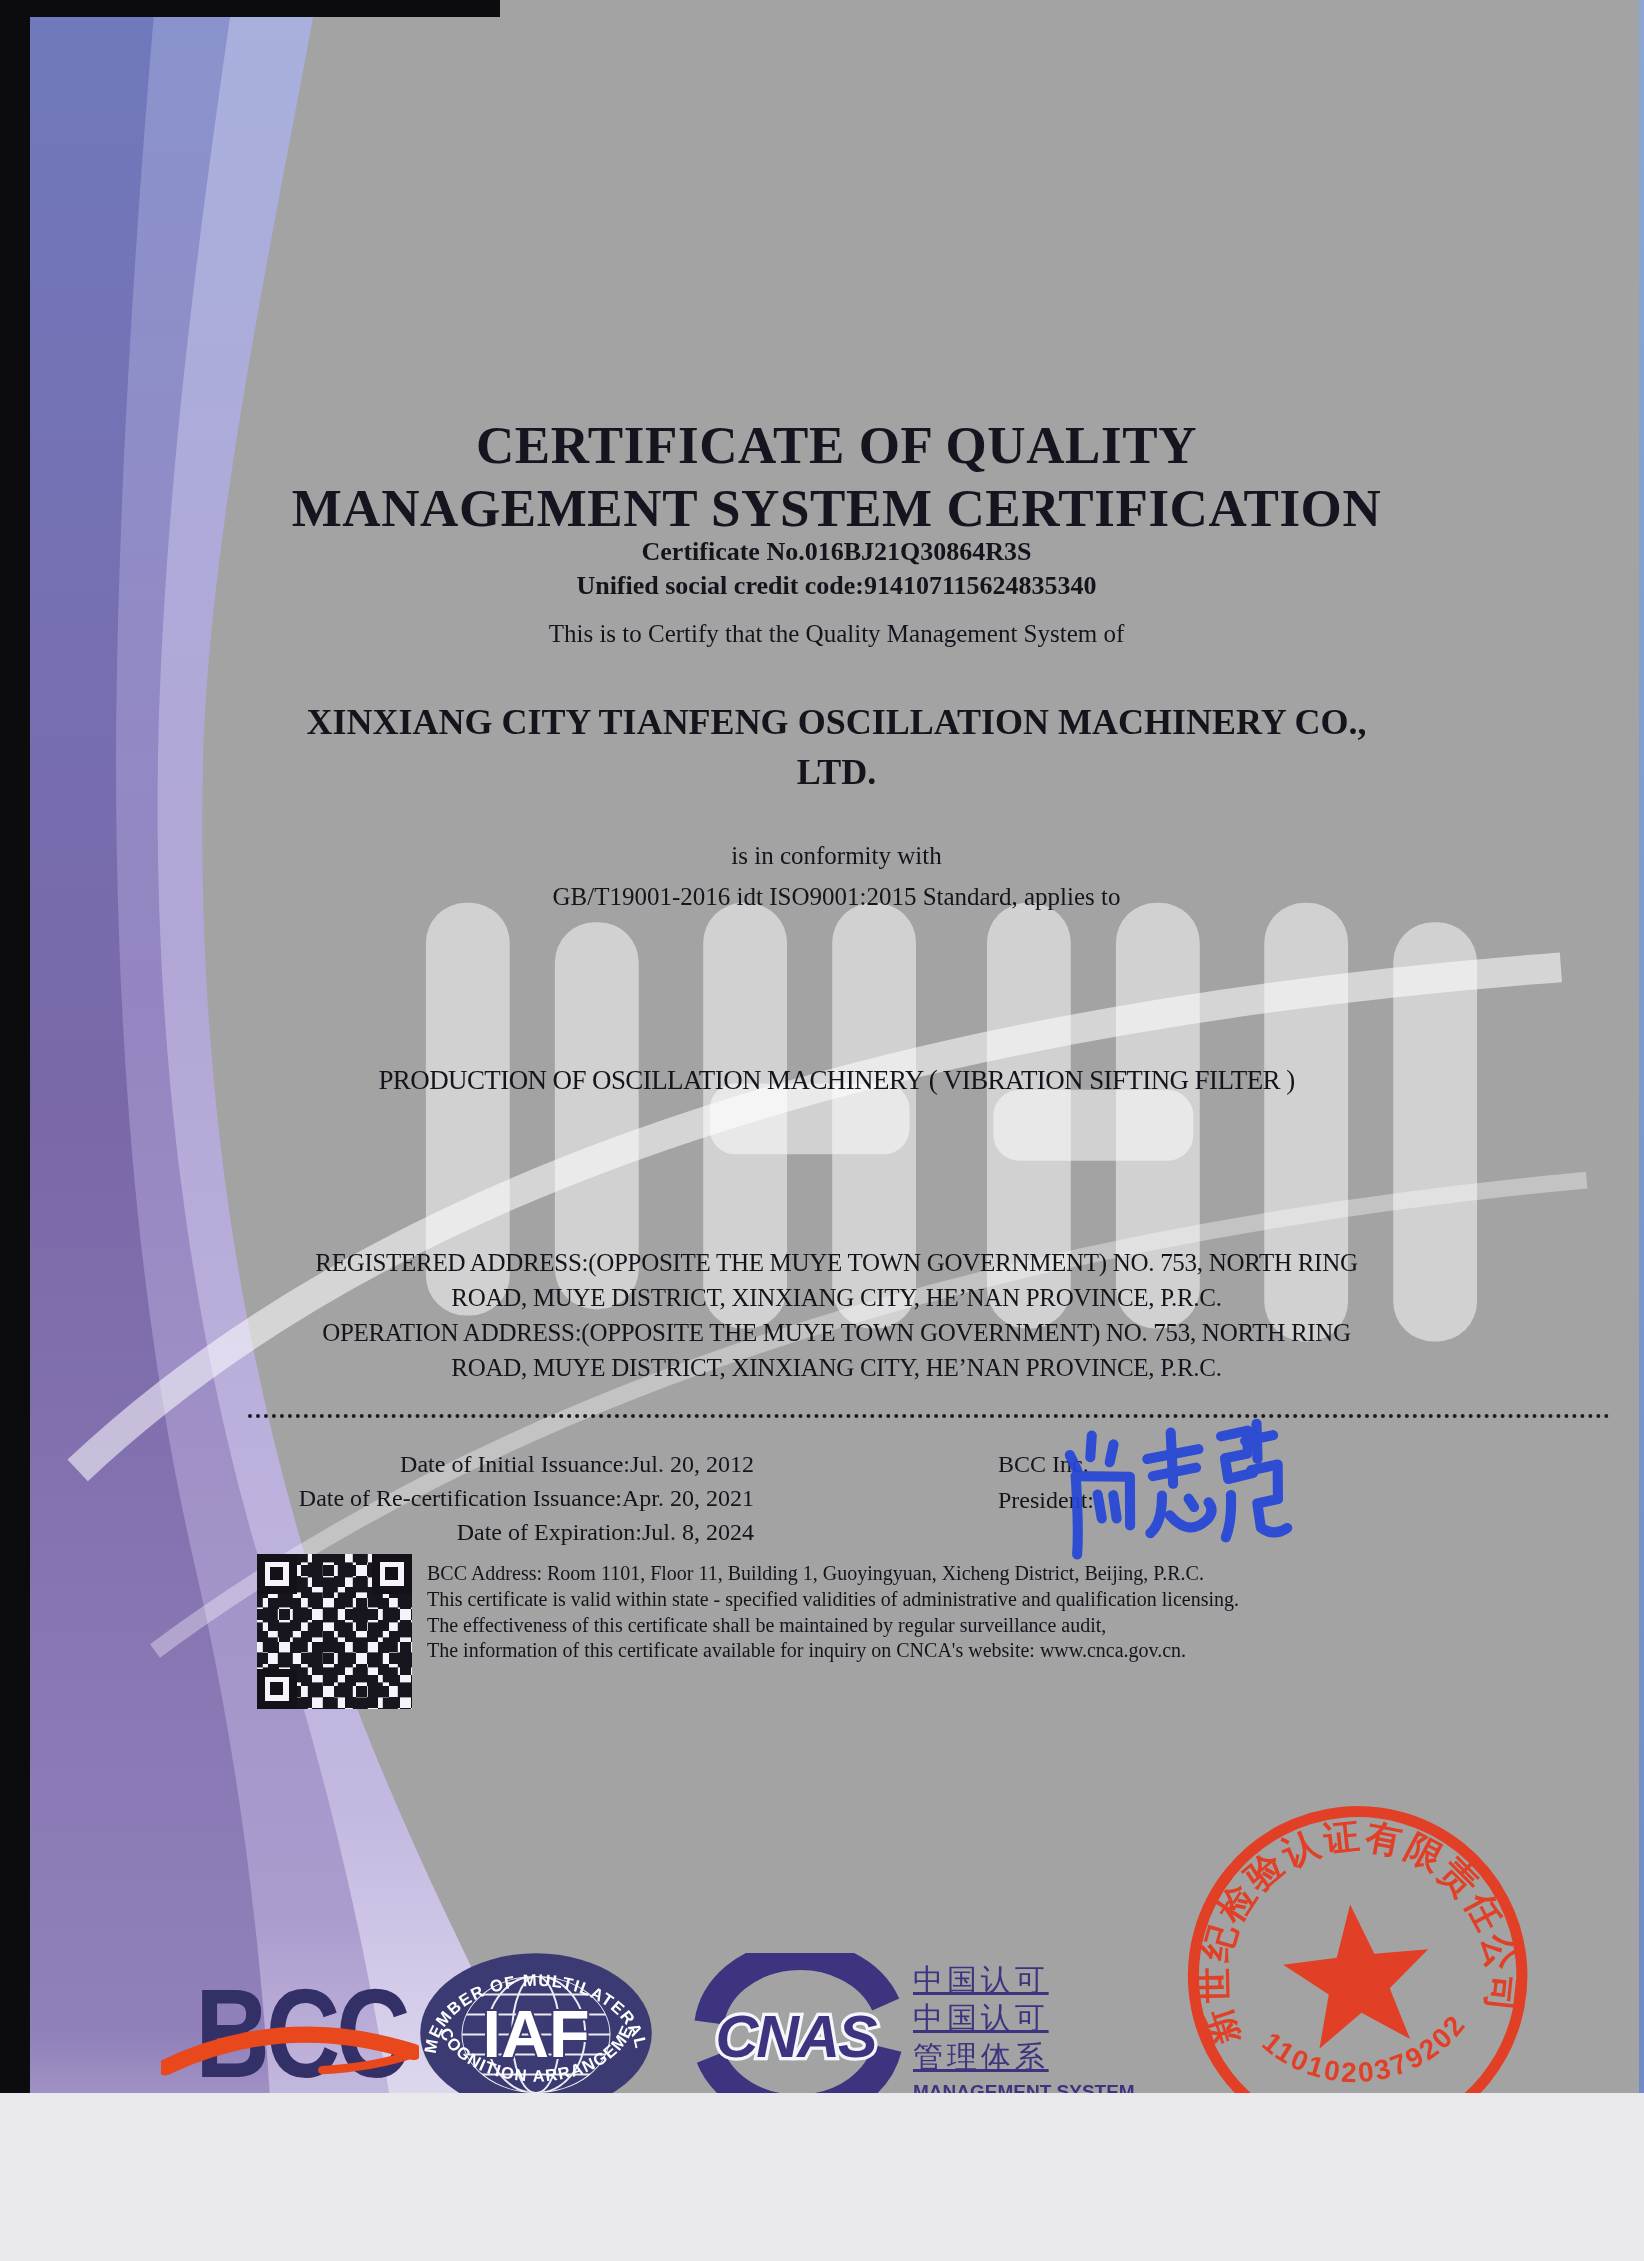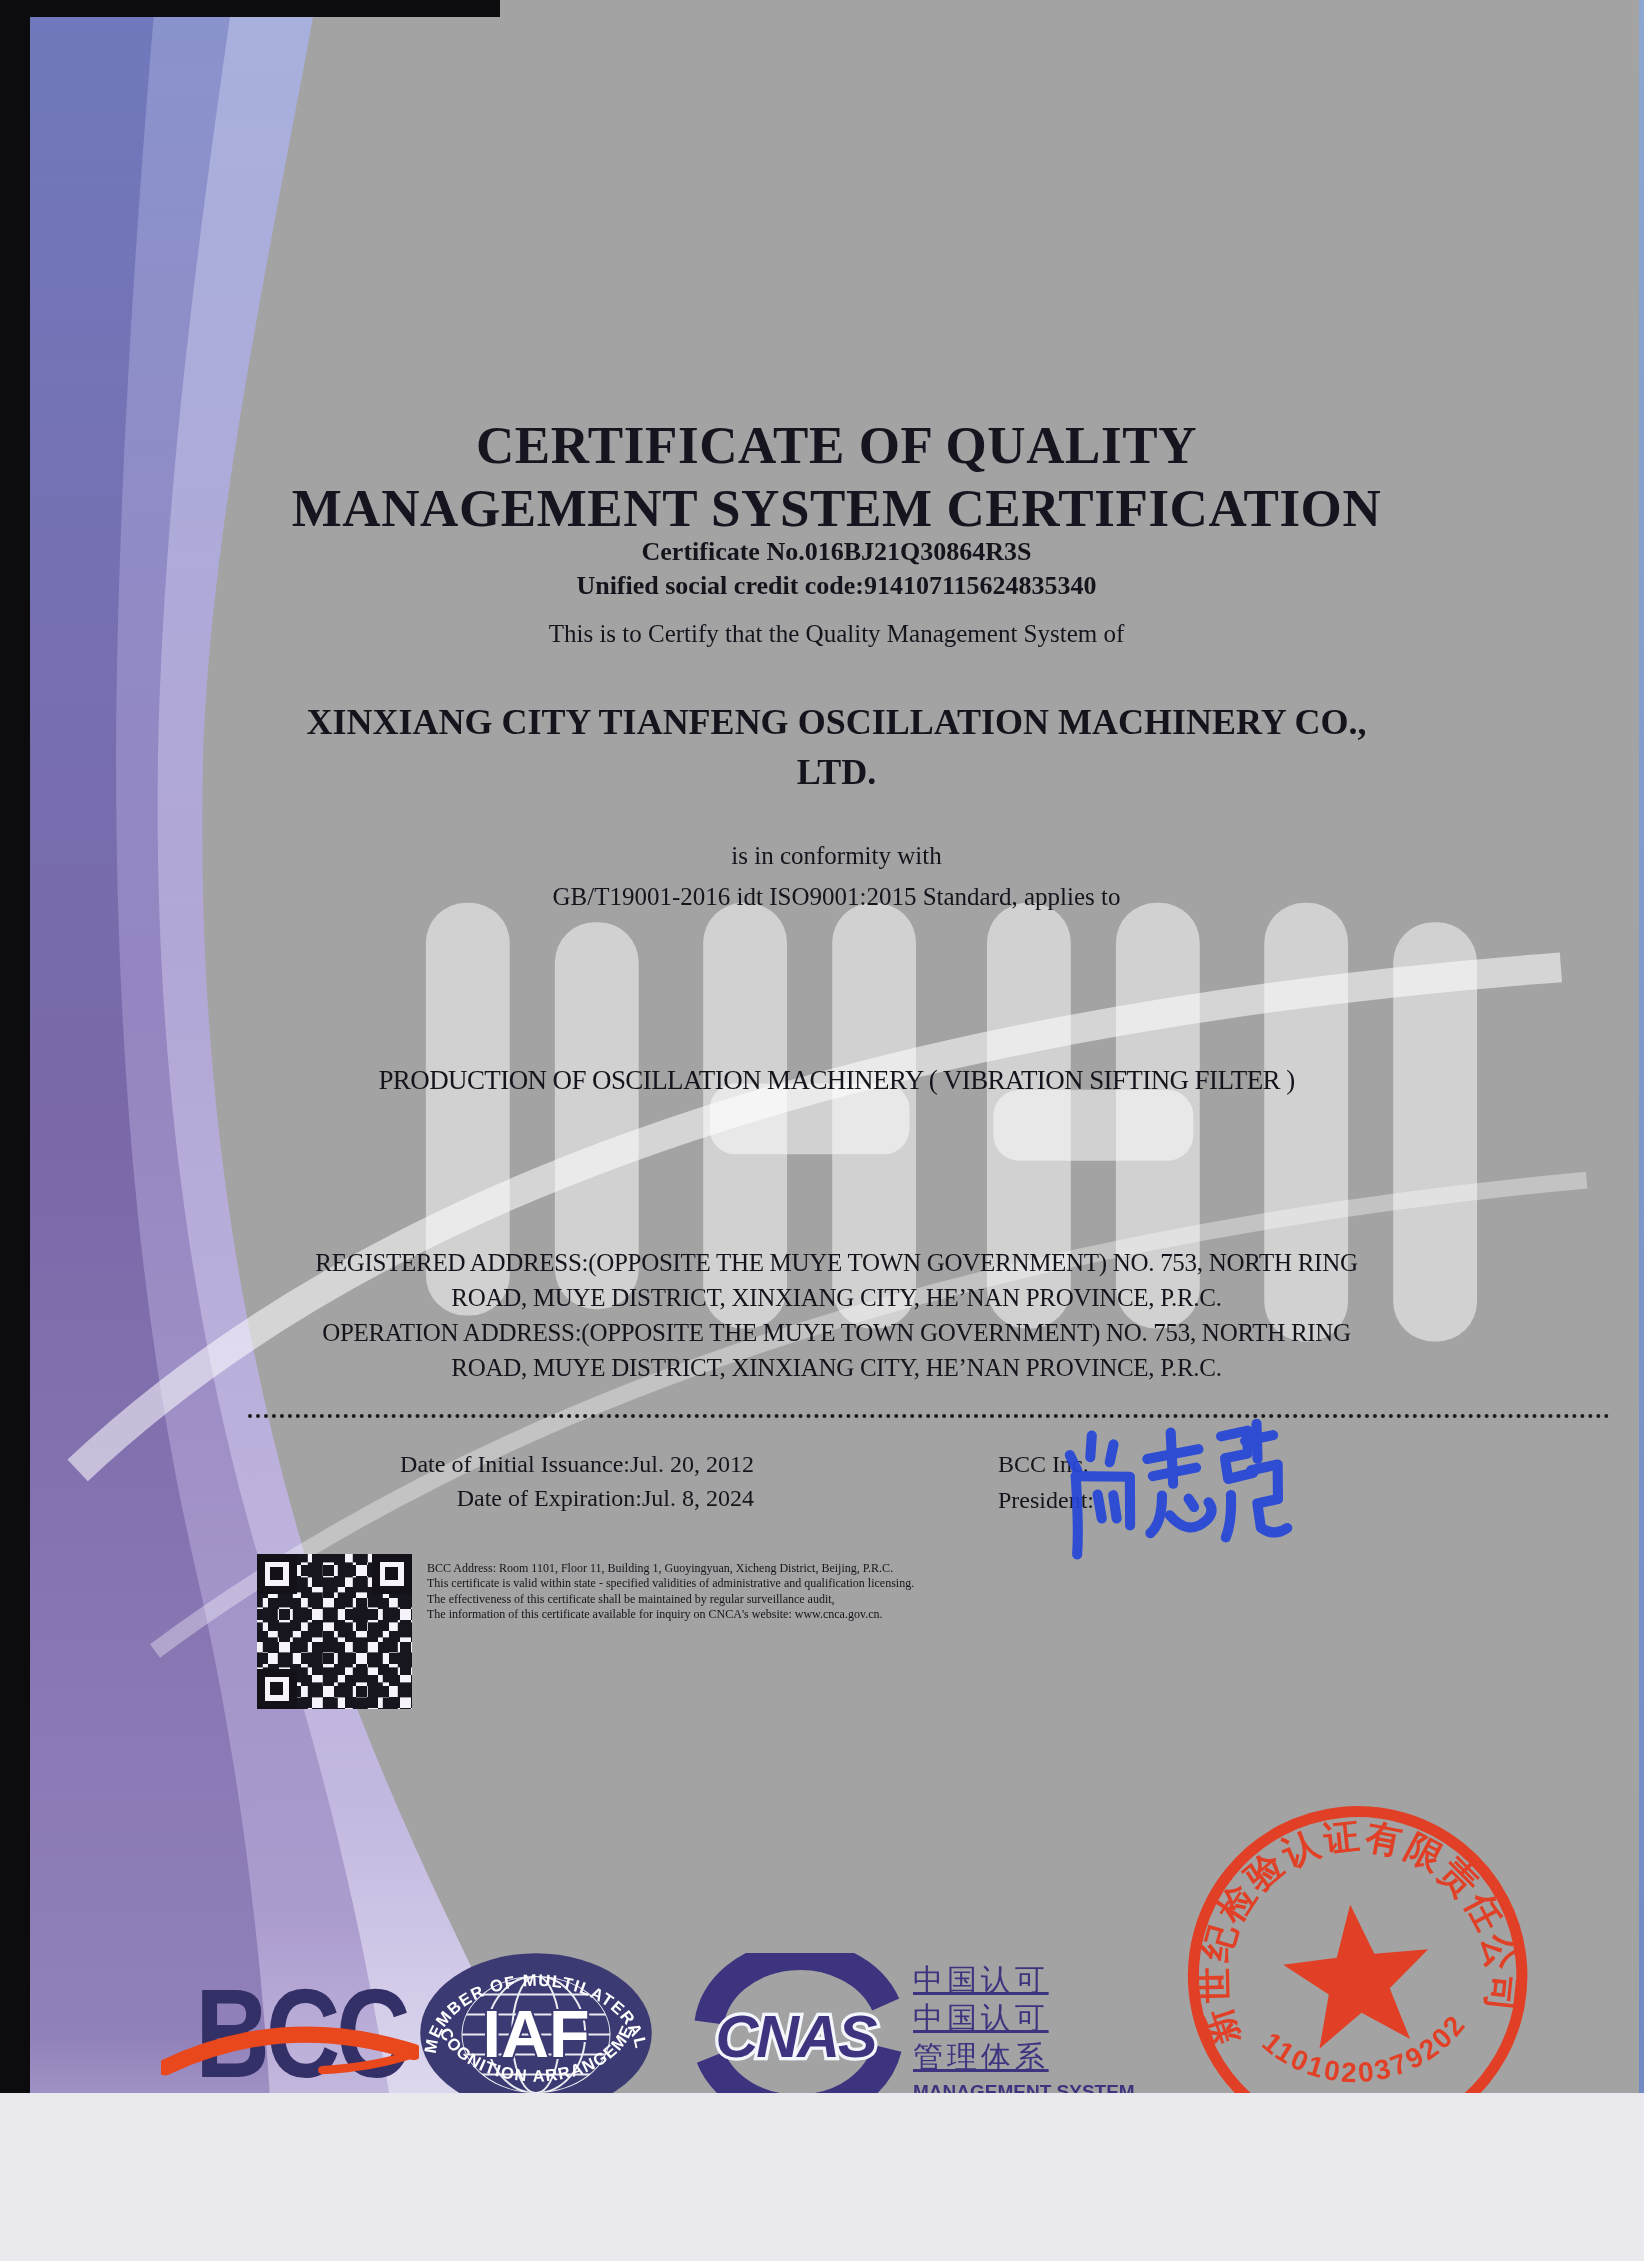--- a/index.html
+++ b/index.html
@@ -26,21 +26,21 @@
   .dates{left:232px;top:1447px;width:522px;text-align:right;font-size:24px;line-height:1.42;}
   .issuer{left:998px;top:1447px;font-size:24px;line-height:1.48;text-align:left;}
   .sig{left:1059px;top:1419px;transform:rotate(-5deg);}
   .qr{left:257px;top:1554px;width:155px;height:155px;background:
       repeating-conic-gradient(#17151d 0 25%, rgba(0,0,0,0) 0 50%) 0px 0px/22px 22px,
       repeating-conic-gradient(#17151d 0 25%, rgba(0,0,0,0) 0 50%) 5.8px 8.4px/30px 30px,
       #f6f4fa;}
   .qr .finder{position:absolute;width:40px;height:40px;border:8.4px solid #141218;background:#f6f4fa;box-sizing:border-box;}
   .qr .finder::after{content:"";position:absolute;left:5.2px;top:5.2px;width:13px;height:13px;background:#141218;}
   .qr .f-tl{left:0;top:0;} .qr .f-tr{right:0;top:0;} .qr .f-bl{left:0;bottom:0;}
-  .fineprint{left:427px;top:1561px;width:903px;font-size:12px;line-height:1.29;text-align:left;}
+  .fineprint{left:427px;top:1561px;width:903px;font-size:20px;line-height:1.29;text-align:left;}
   
   .bcc-logo{left:175px;top:1985px;width:226px;height:116px;}
   .bcc-logo .txt{position:absolute;left:0;top:-24.5px;width:226px;text-align:center;
       font-family:"Liberation Sans",sans-serif;font-weight:900;font-size:126px;letter-spacing:-5.2px;
       color:#332f67;transform:scaleX(.82);}
   .iaf-logo{left:416px;top:1952px;}
   .cnas-logo{left:691px;top:1953px;}
   .cnas-text{left:913px;top:1961px;text-align:left;color:#3d3480;}
   .cnas-text .cn{font-size:30px;line-height:1.28;letter-spacing:3.9px;text-decoration:underline;}
   .cnas-text .en{font-family:"Liberation Sans",sans-serif;font-weight:bold;font-size:19px;line-height:1.2;margin-top:5.2px;}
@@ -127,20 +127,21 @@
     <div>REGISTERED ADDRESS:(OPPOSITE THE MUYE TOWN GOVERNMENT) NO. 753, NORTH RING</div>
     <div>ROAD, MUYE DISTRICT, XINXIANG CITY, HE’NAN PROVINCE, P.R.C.</div>
     <div>OPERATION ADDRESS:(OPPOSITE THE MUYE TOWN GOVERNMENT) NO. 753, NORTH RING</div>
     <div>ROAD, MUYE DISTRICT, XINXIANG CITY, HE’NAN PROVINCE, P.R.C.</div>
   </div>
 
   <div class="abs dotline"></div>
 
   <div class="abs dates">
     <div>Date of Initial Issuance:Jul. 20, 2012</div>
+    <div>Date of Re-certification Issuance:Apr. 20, 2021</div>
     <div>Date of Expiration:Jul. 8, 2024</div>
   </div>
 
   <div class="abs issuer">
     <div>BCC Inc.</div>
     <div>President:</div>
   </div>
 
   <div class="abs sig" aria-label="尚志强">
     <svg width="232" height="155" viewBox="0 0 340 230" fill="none" stroke="#2546d8" stroke-width="15" stroke-linecap="round" stroke-linejoin="round" opacity="0.92">

